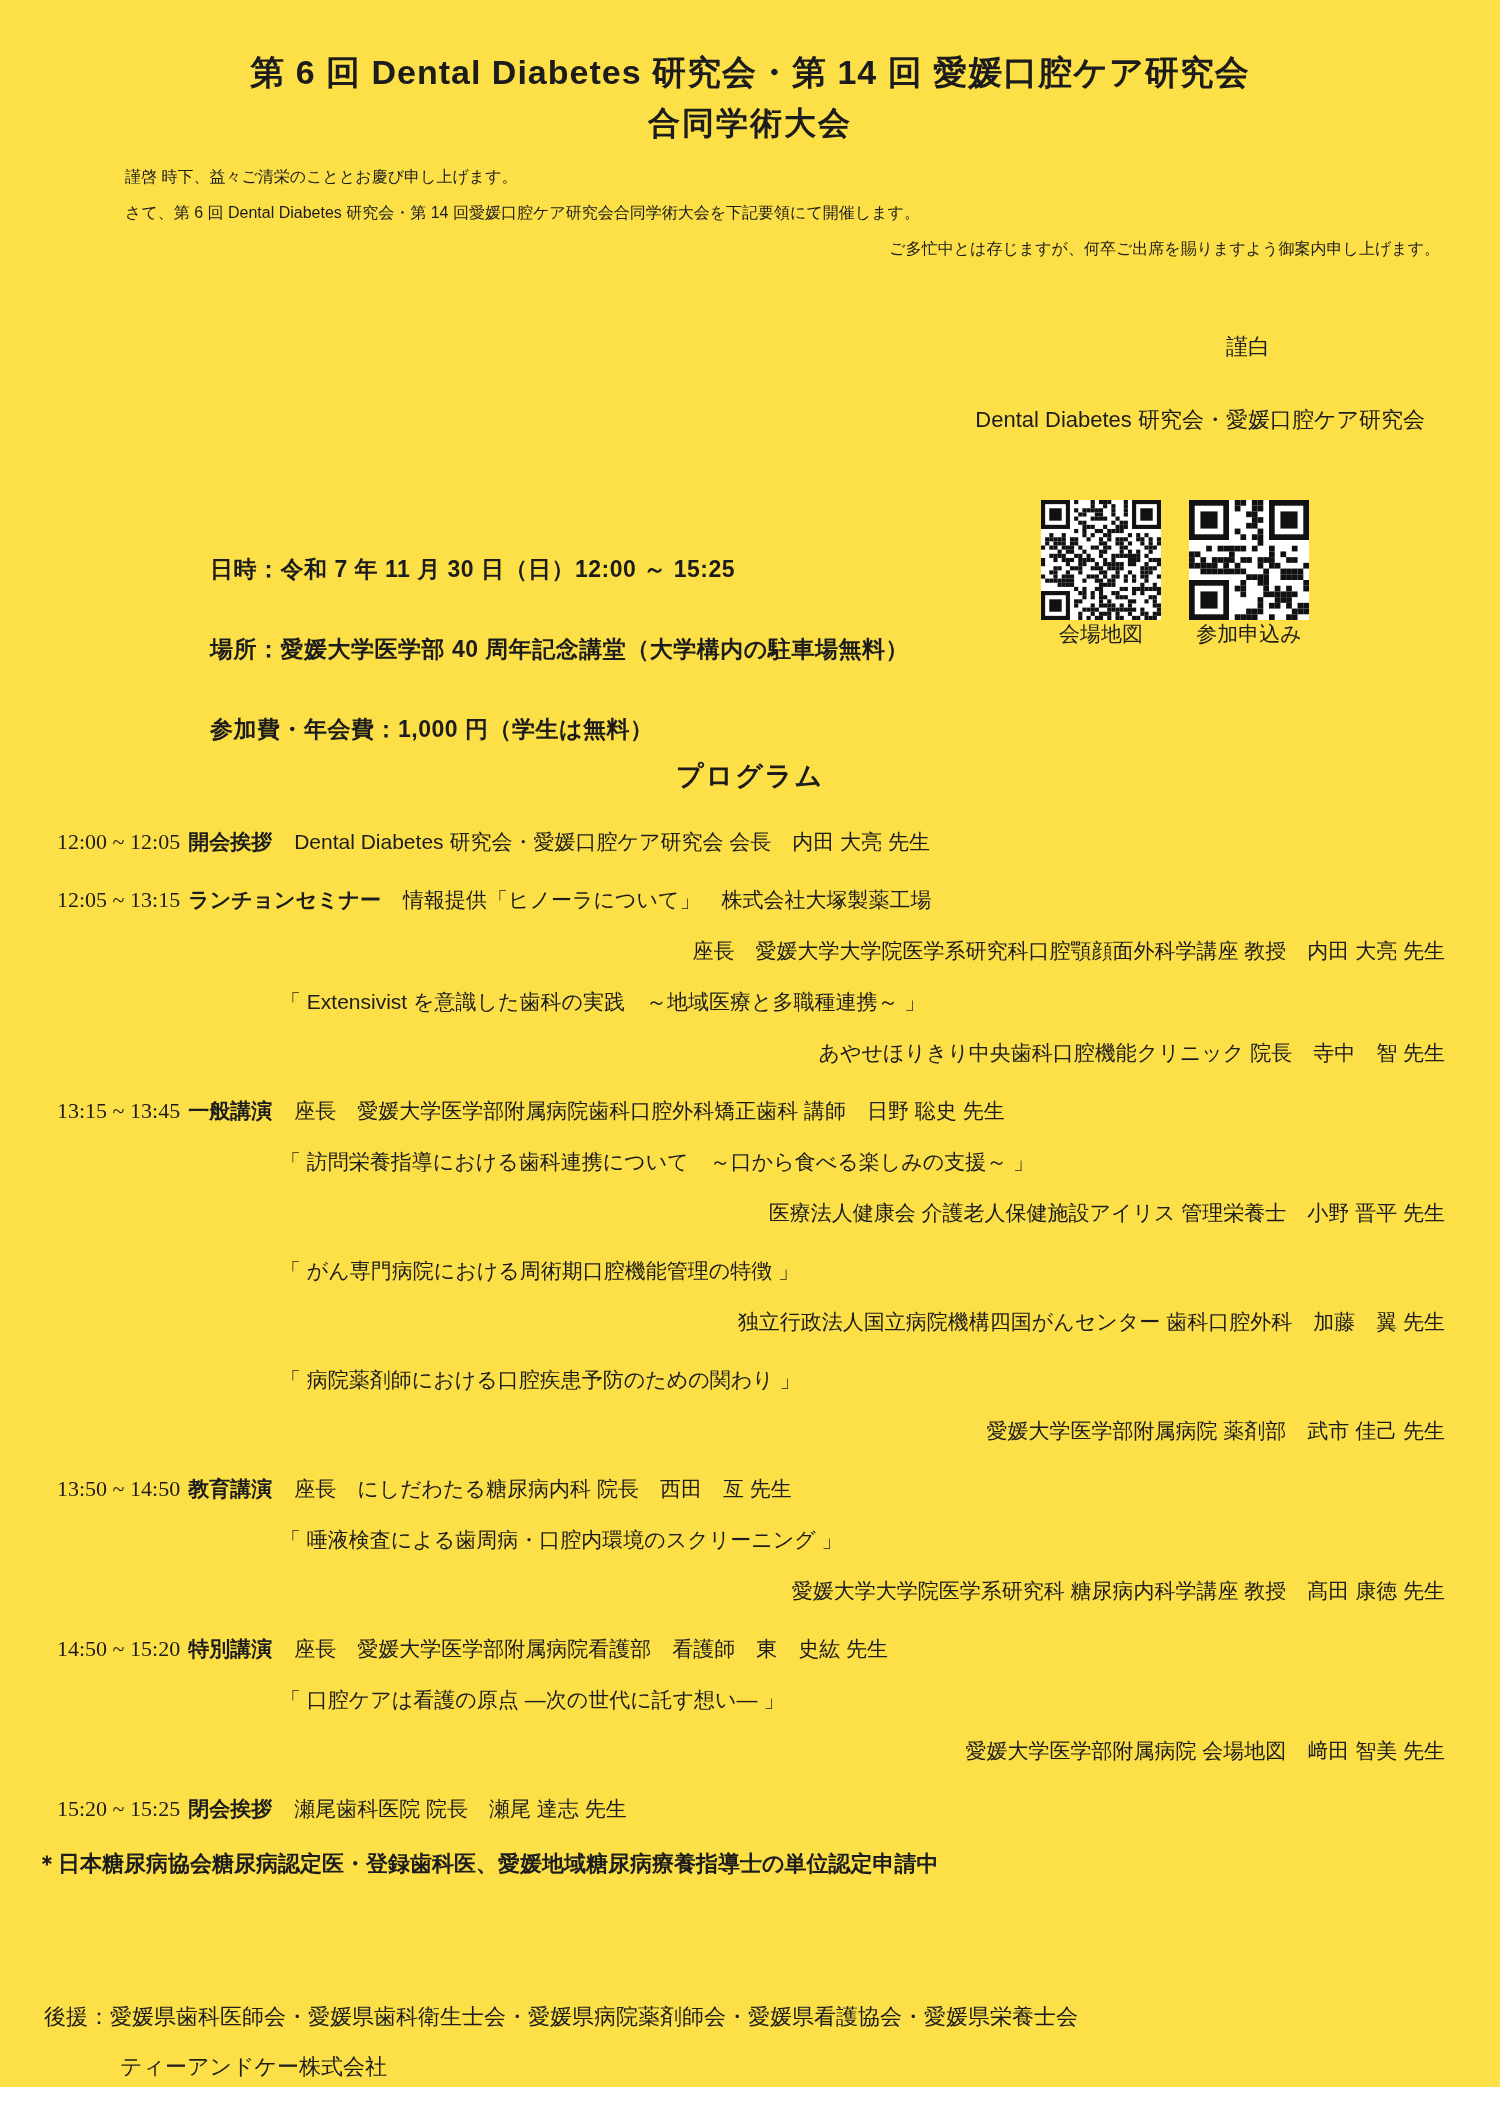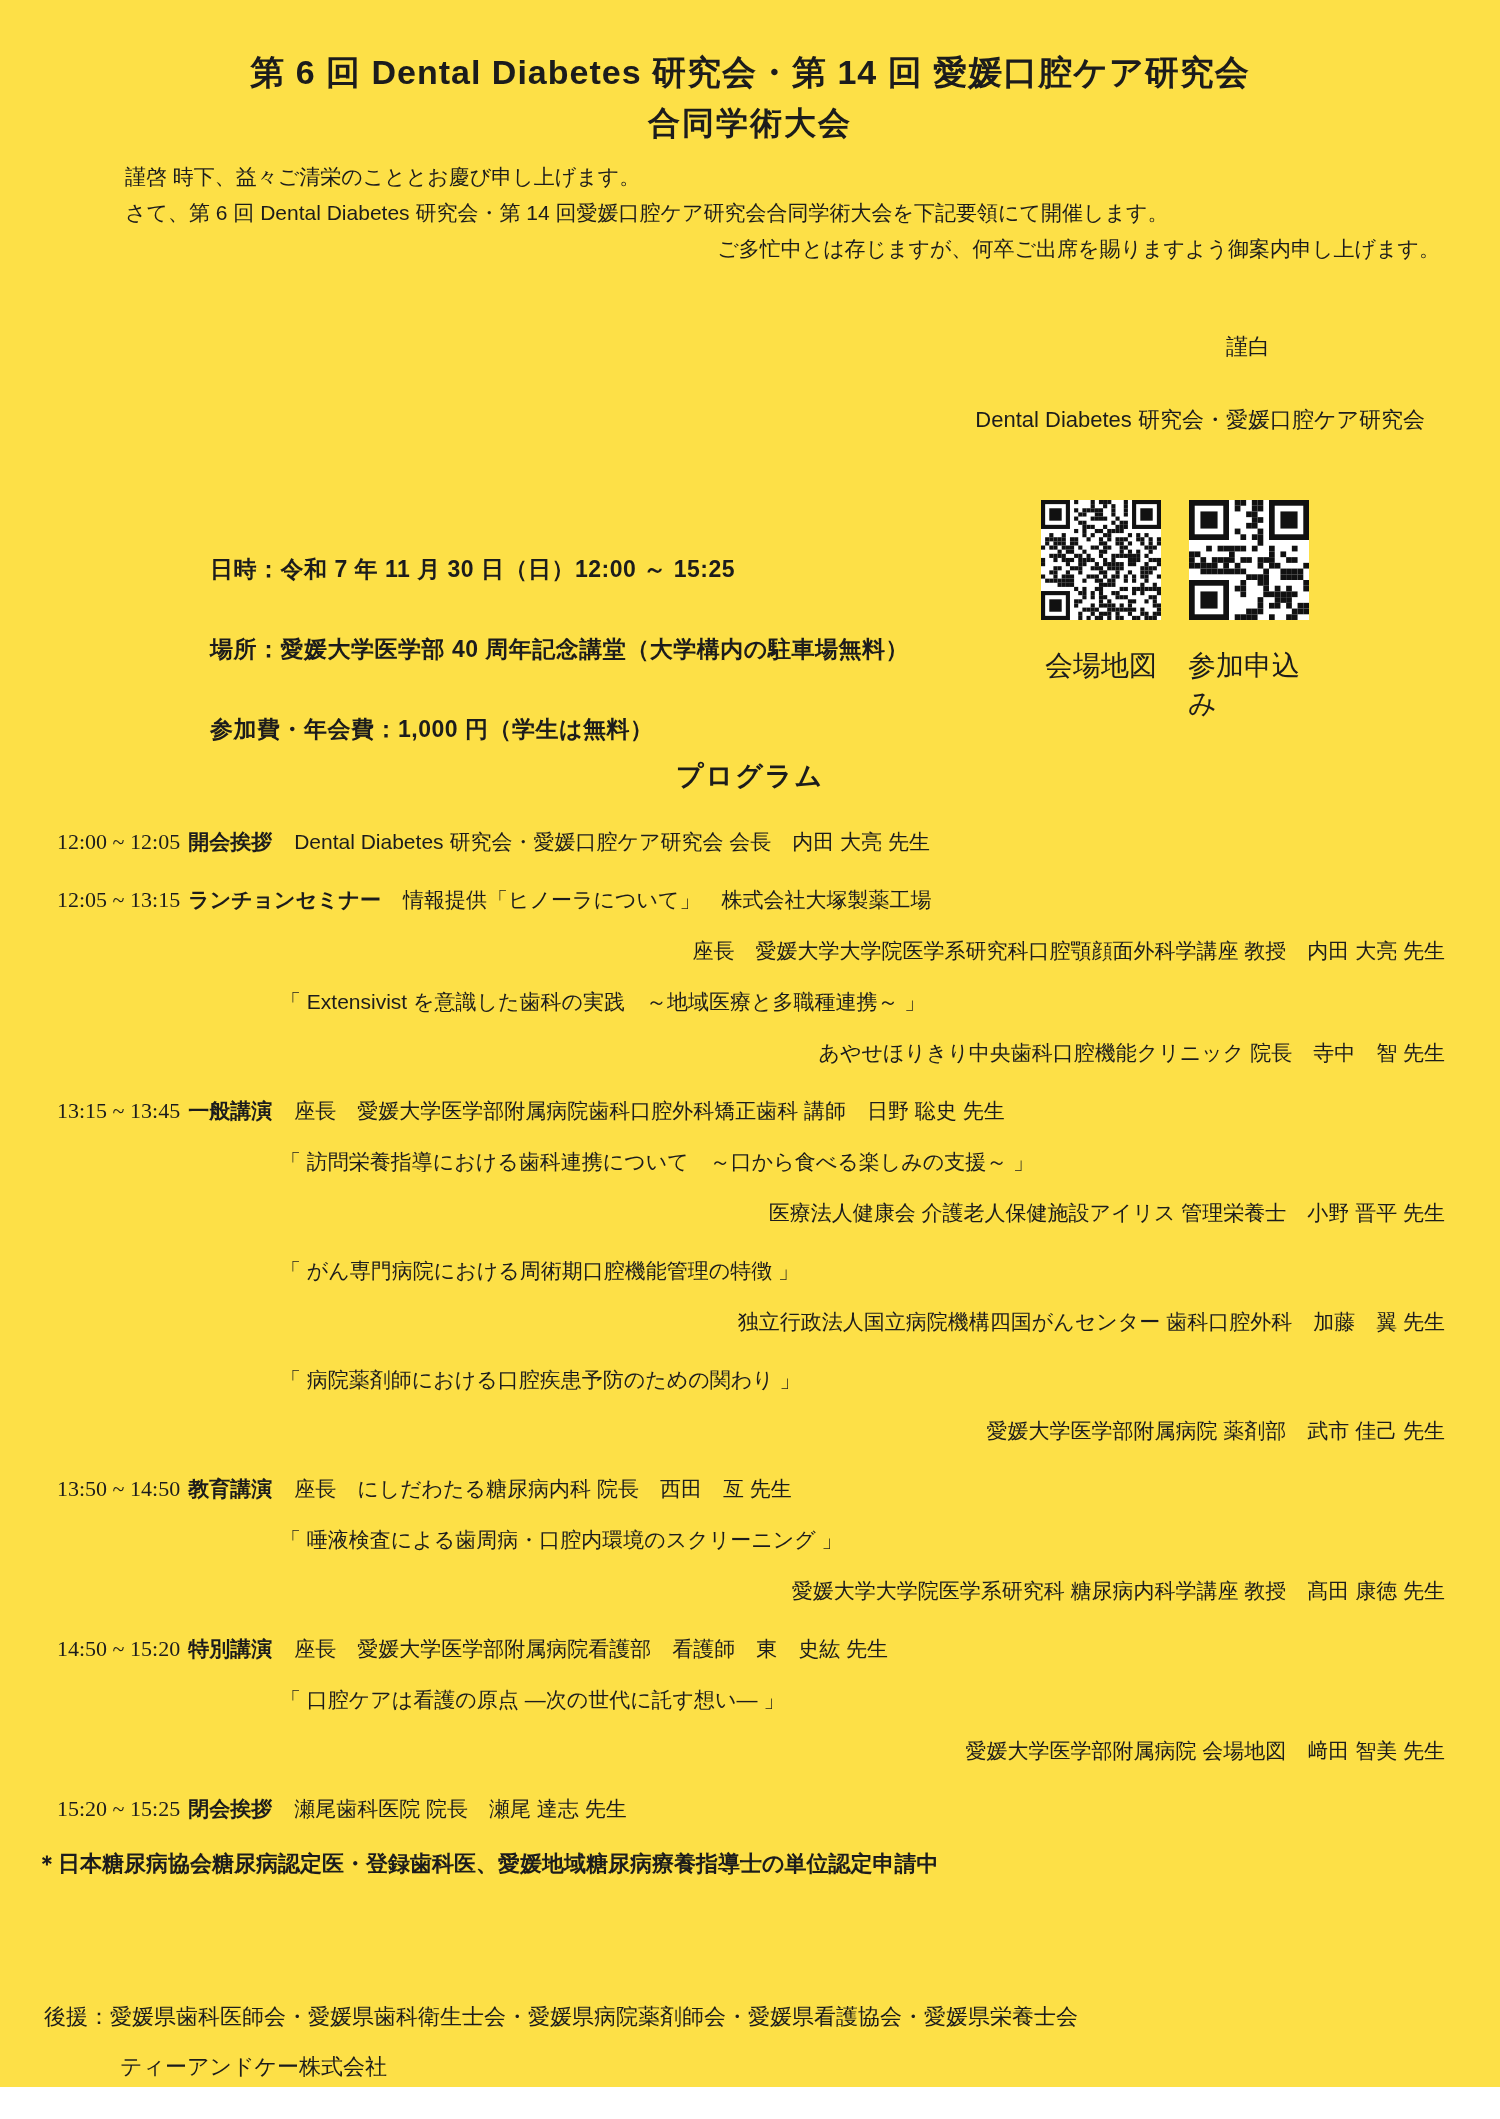--- a/index.html
+++ b/index.html
@@ -9,35 +9,35 @@
     height:2087px;
     background:#fde047;
     color:#1c1c1c;
     font-family:"Liberation Sans","DejaVu Sans",sans-serif;
     overflow:hidden;
   }
   .abs{position:absolute;left:0;right:0;}
   .center{text-align:center;}
   .title1{top:50px;font-size:34px;font-weight:bold;letter-spacing:1px;}
   .title2{top:102px;font-size:32px;font-weight:bold;letter-spacing:2px;}
-  .greet{left:125px;right:60px;font-size:21px;line-height:28px;}
+  .greet{left:125px;right:60px;font-size:16px;line-height:28px;}
   .g1{top:163px;}
   .g2{top:199px;}
   .g3{top:235px;text-align:right;}
   .kinpaku{top:332px;text-align:right;padding-right:230px;font-size:22px;}
   .org{top:405px;text-align:right;padding-right:75px;font-size:22px;}
   .president{top:452px;text-align:right;padding-right:122px;font-size:22px;}
   .detail{left:210px;font-size:23px;font-weight:bold;letter-spacing:0.5px;}
   .d1{top:554px;}
   .d2{top:634px;}
   .d3{top:714px;}
   .qr-wrap{position:absolute;left:1040px;top:500px;width:330px;display:flex;gap:26px;}
   .qr-col{display:flex;flex-direction:column;align-items:center;width:122px;}
   .qr-box{width:120px;height:120px;}
-  .qr-label{margin-top:27px;font-size:28px;}
+  .qr-label{margin-top:0;font-size:21px;}
   .prog-header{top:758px;font-size:27px;font-weight:bold;letter-spacing:2px;}
   .prog{position:absolute;left:0;right:0;top:828px;font-size:21px;line-height:28px;}
   .pl{white-space:nowrap;}
   .pl-session{margin-top:30px;padding-left:57px;}
   .pl-session:first-child{margin-top:0;}
   .pl-chair{margin-top:23px;text-align:right;padding-right:55px;}
   .pl-speaker{margin-top:23px;text-align:right;padding-right:55px;}
   .pl-talk{margin-top:23px;padding-left:280px;}
   .pl-talk2{margin-top:30px;padding-left:280px;}
   .time{font-family:"Liberation Serif","DejaVu Serif",serif;font-size:22px;}

